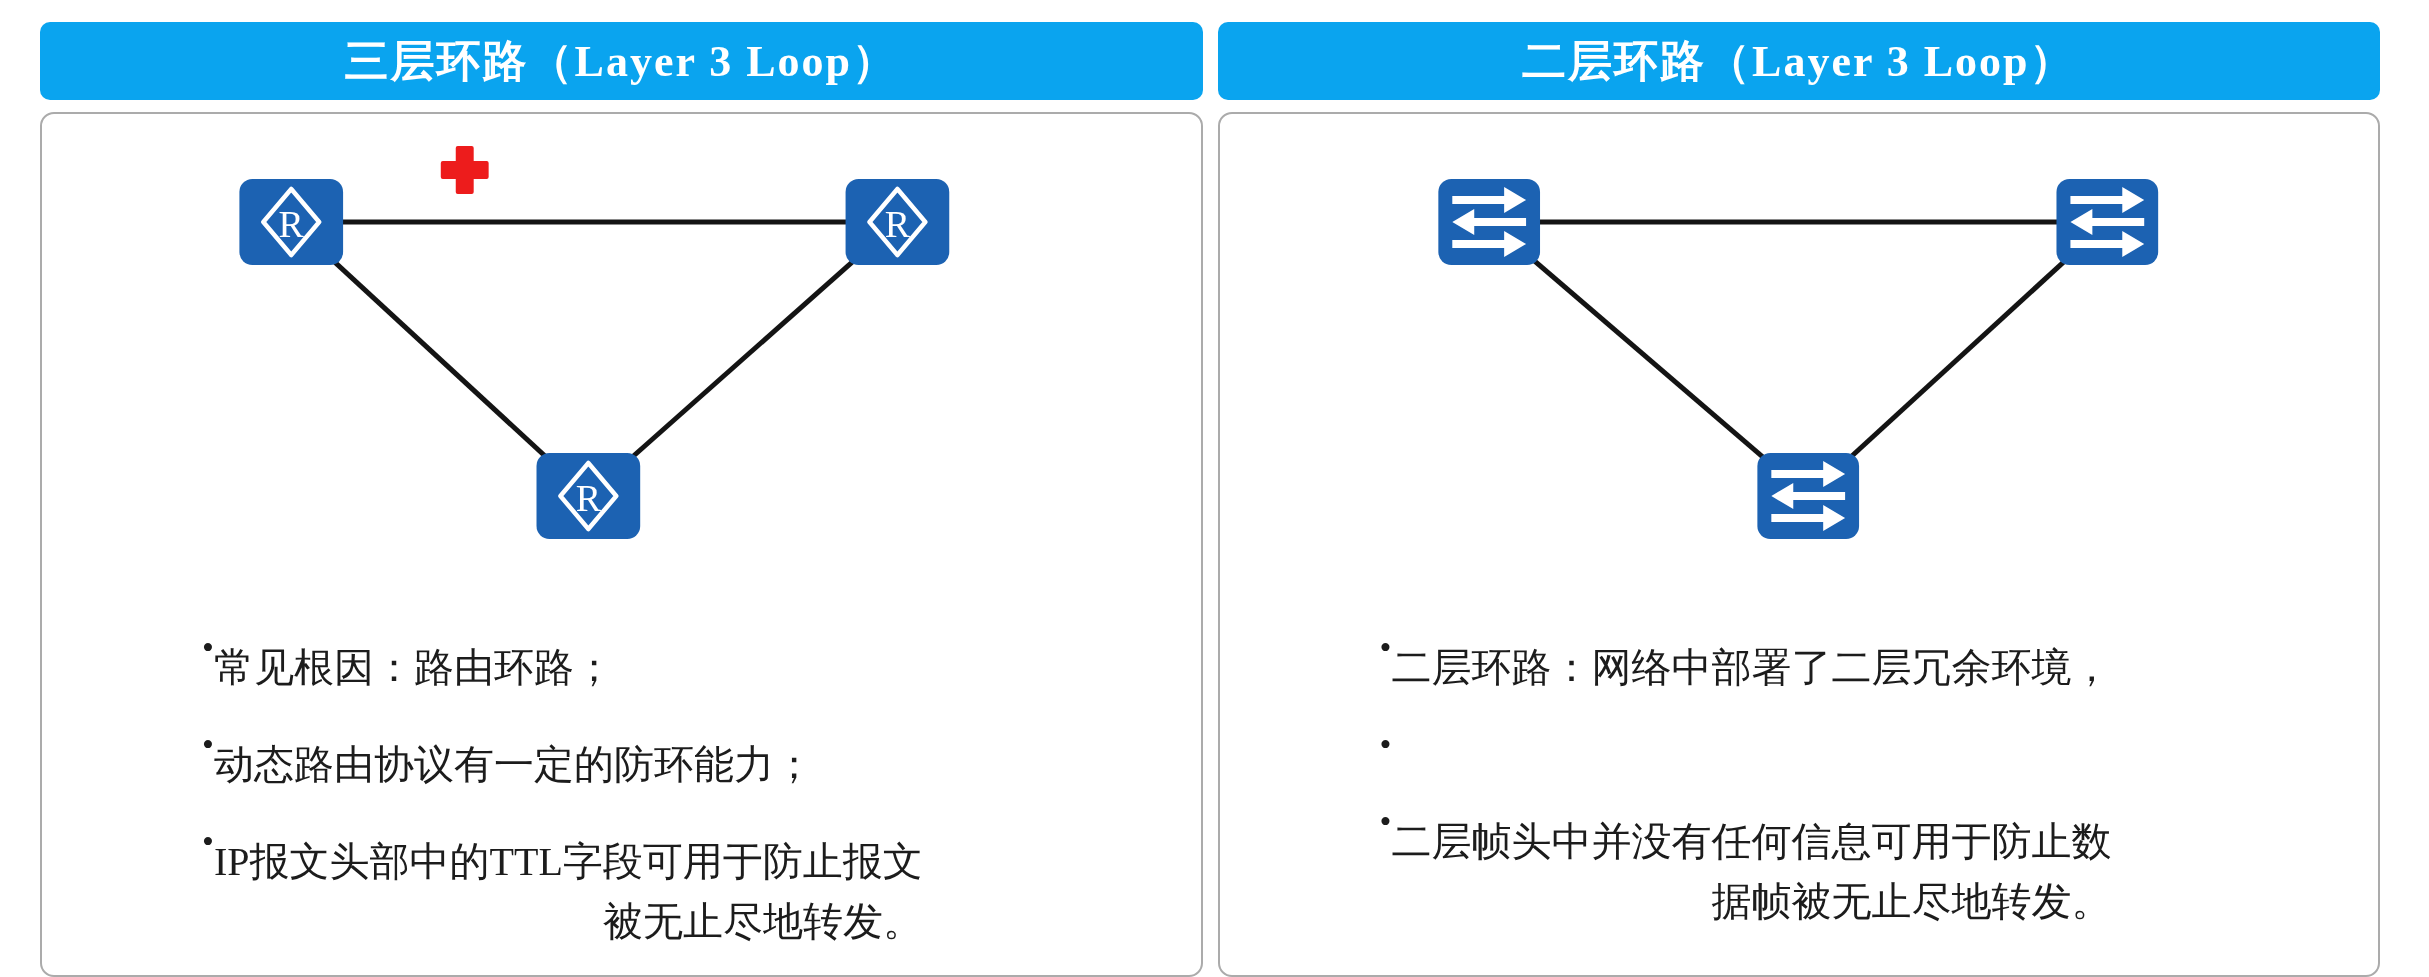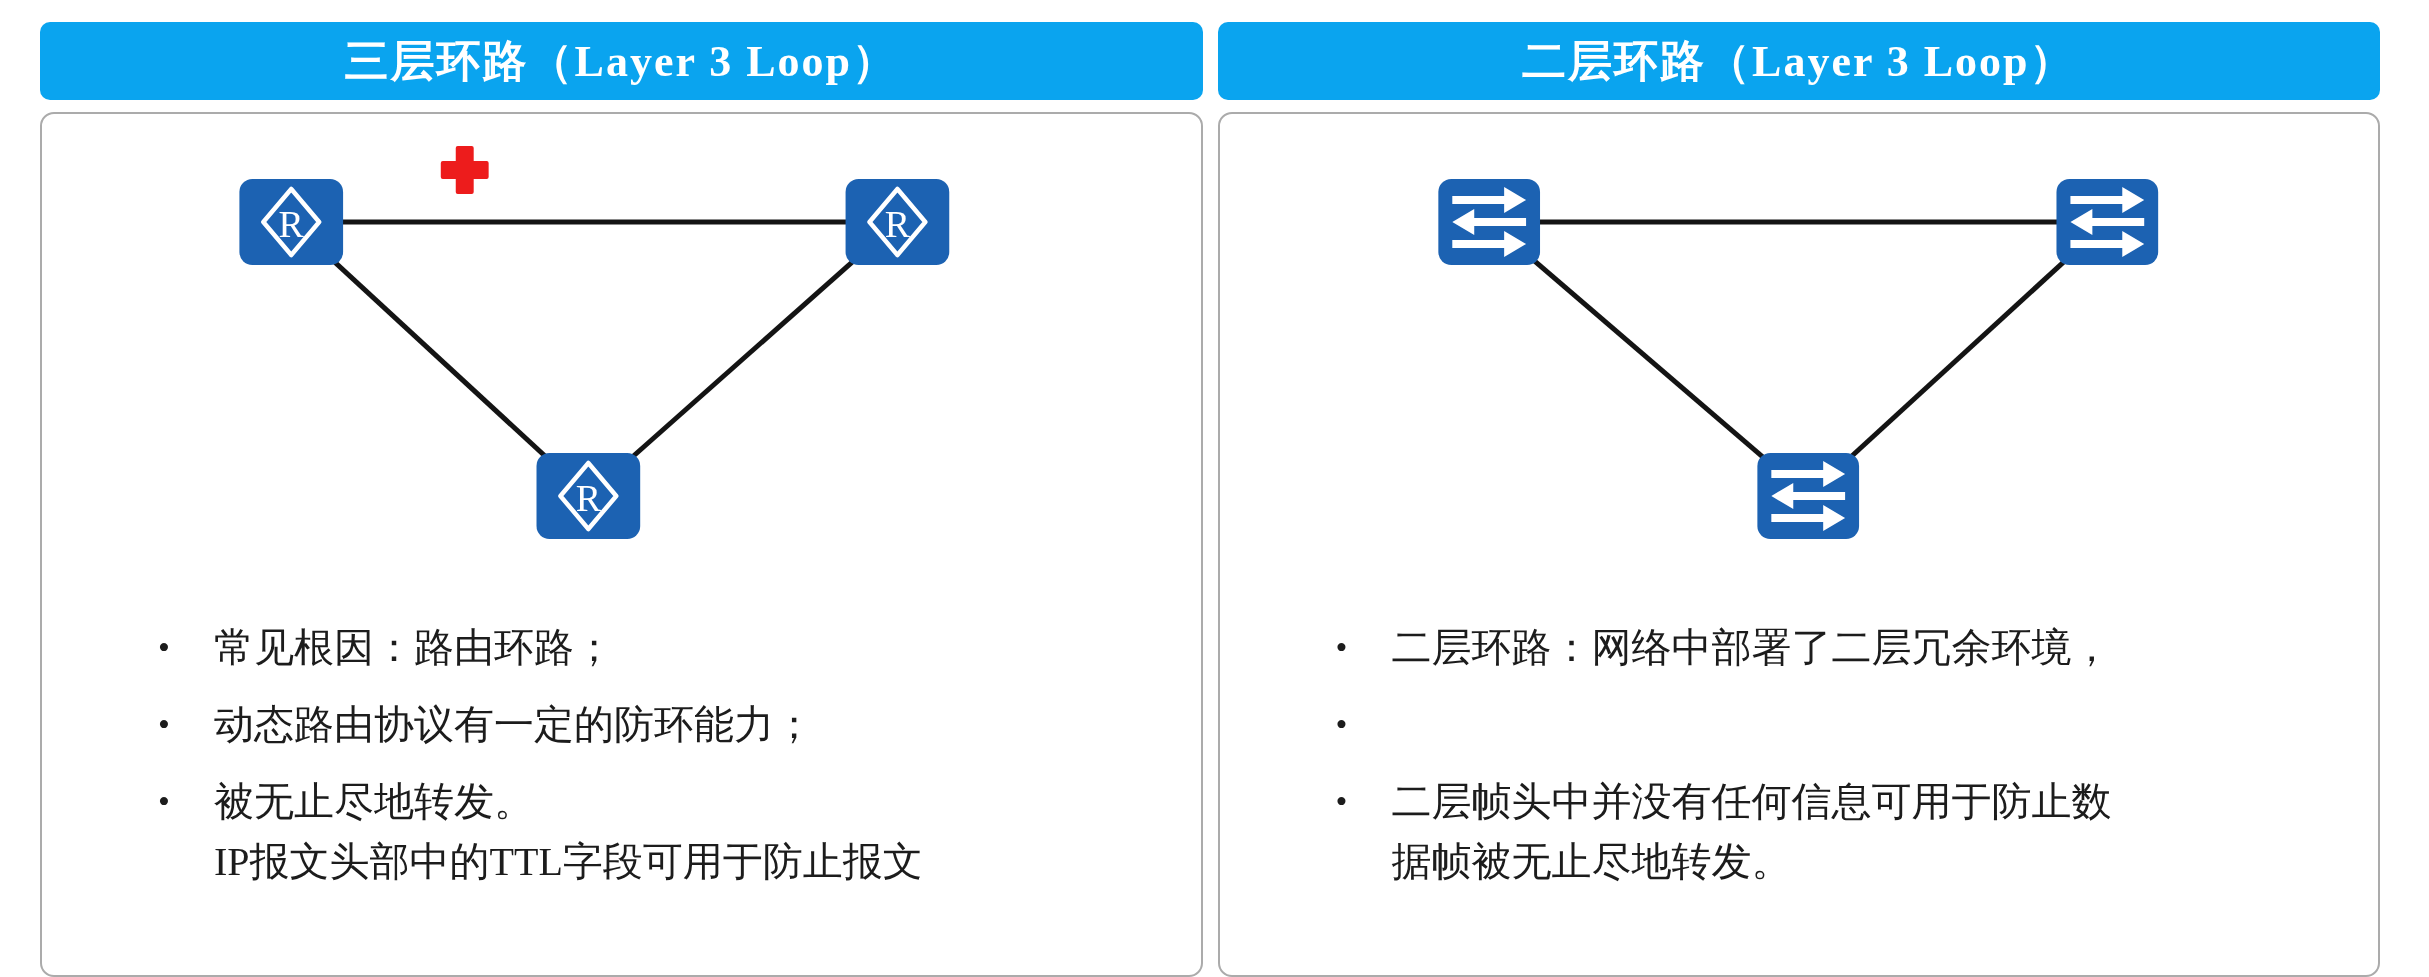--- a/index.html
+++ b/index.html
@@ -8,20 +8,21 @@
     background: #ffffff;
     overflow: hidden;
     font-family: "Liberation Serif", "DejaVu Serif", serif;
   }
   .board {
     box-sizing: border-box;
     width: 2429px; height: 977px;
     display: flex;
     gap: 15px;
     padding: 22px 49px 0 40px;
+    text-align: right;
   }
   .panel {
     flex: 1 1 0;
     display: flex;
     flex-direction: column;
     min-width: 0;
   }
   .panel-header {
     height: 78px;
     flex: 0 0 78px;
@@ -60,21 +61,21 @@
     font-size: 40px;
     line-height: 60px;
     color: #1c1c1c;
     margin-bottom: 17px;
   }
   li.bullet .dot {
     flex: 0 0 56px;
     width: 56px;
     font-size: 34px;
   }
-  li.bullet .lines { min-width: 0; }
+  li.bullet .lines { min-width: 0; margin-top: 20px; }
   li.bullet .line {
     display: block;
     white-space: nowrap;
   }
 </style>
 </head>
 <body>
 
 <div class="board">
 
@@ -114,22 +115,22 @@
           </li>
           <li class="bullet">
             <span class="dot">•</span>
             <span class="lines">
               <span class="line">动态路由协议有一定的防环能力；</span>
             </span>
           </li>
           <li class="bullet">
             <span class="dot">•</span>
             <span class="lines">
+              <span class="line">IP报文头部中的TTL字段可用于防止报文</span>
               <span class="line">被无止尽地转发。</span>
-              <span class="line">IP报文头部中的TTL字段可用于防止报文</span>
             </span>
           </li>
         </ul>
     </div>
   </section>
 
   <section class="panel">
     <header class="panel-header">二层环路（Layer 3 Loop）</header>
     <div class="panel-card">
       <svg class="topo" viewBox="0 0 1162 498" preserveAspectRatio="none">

